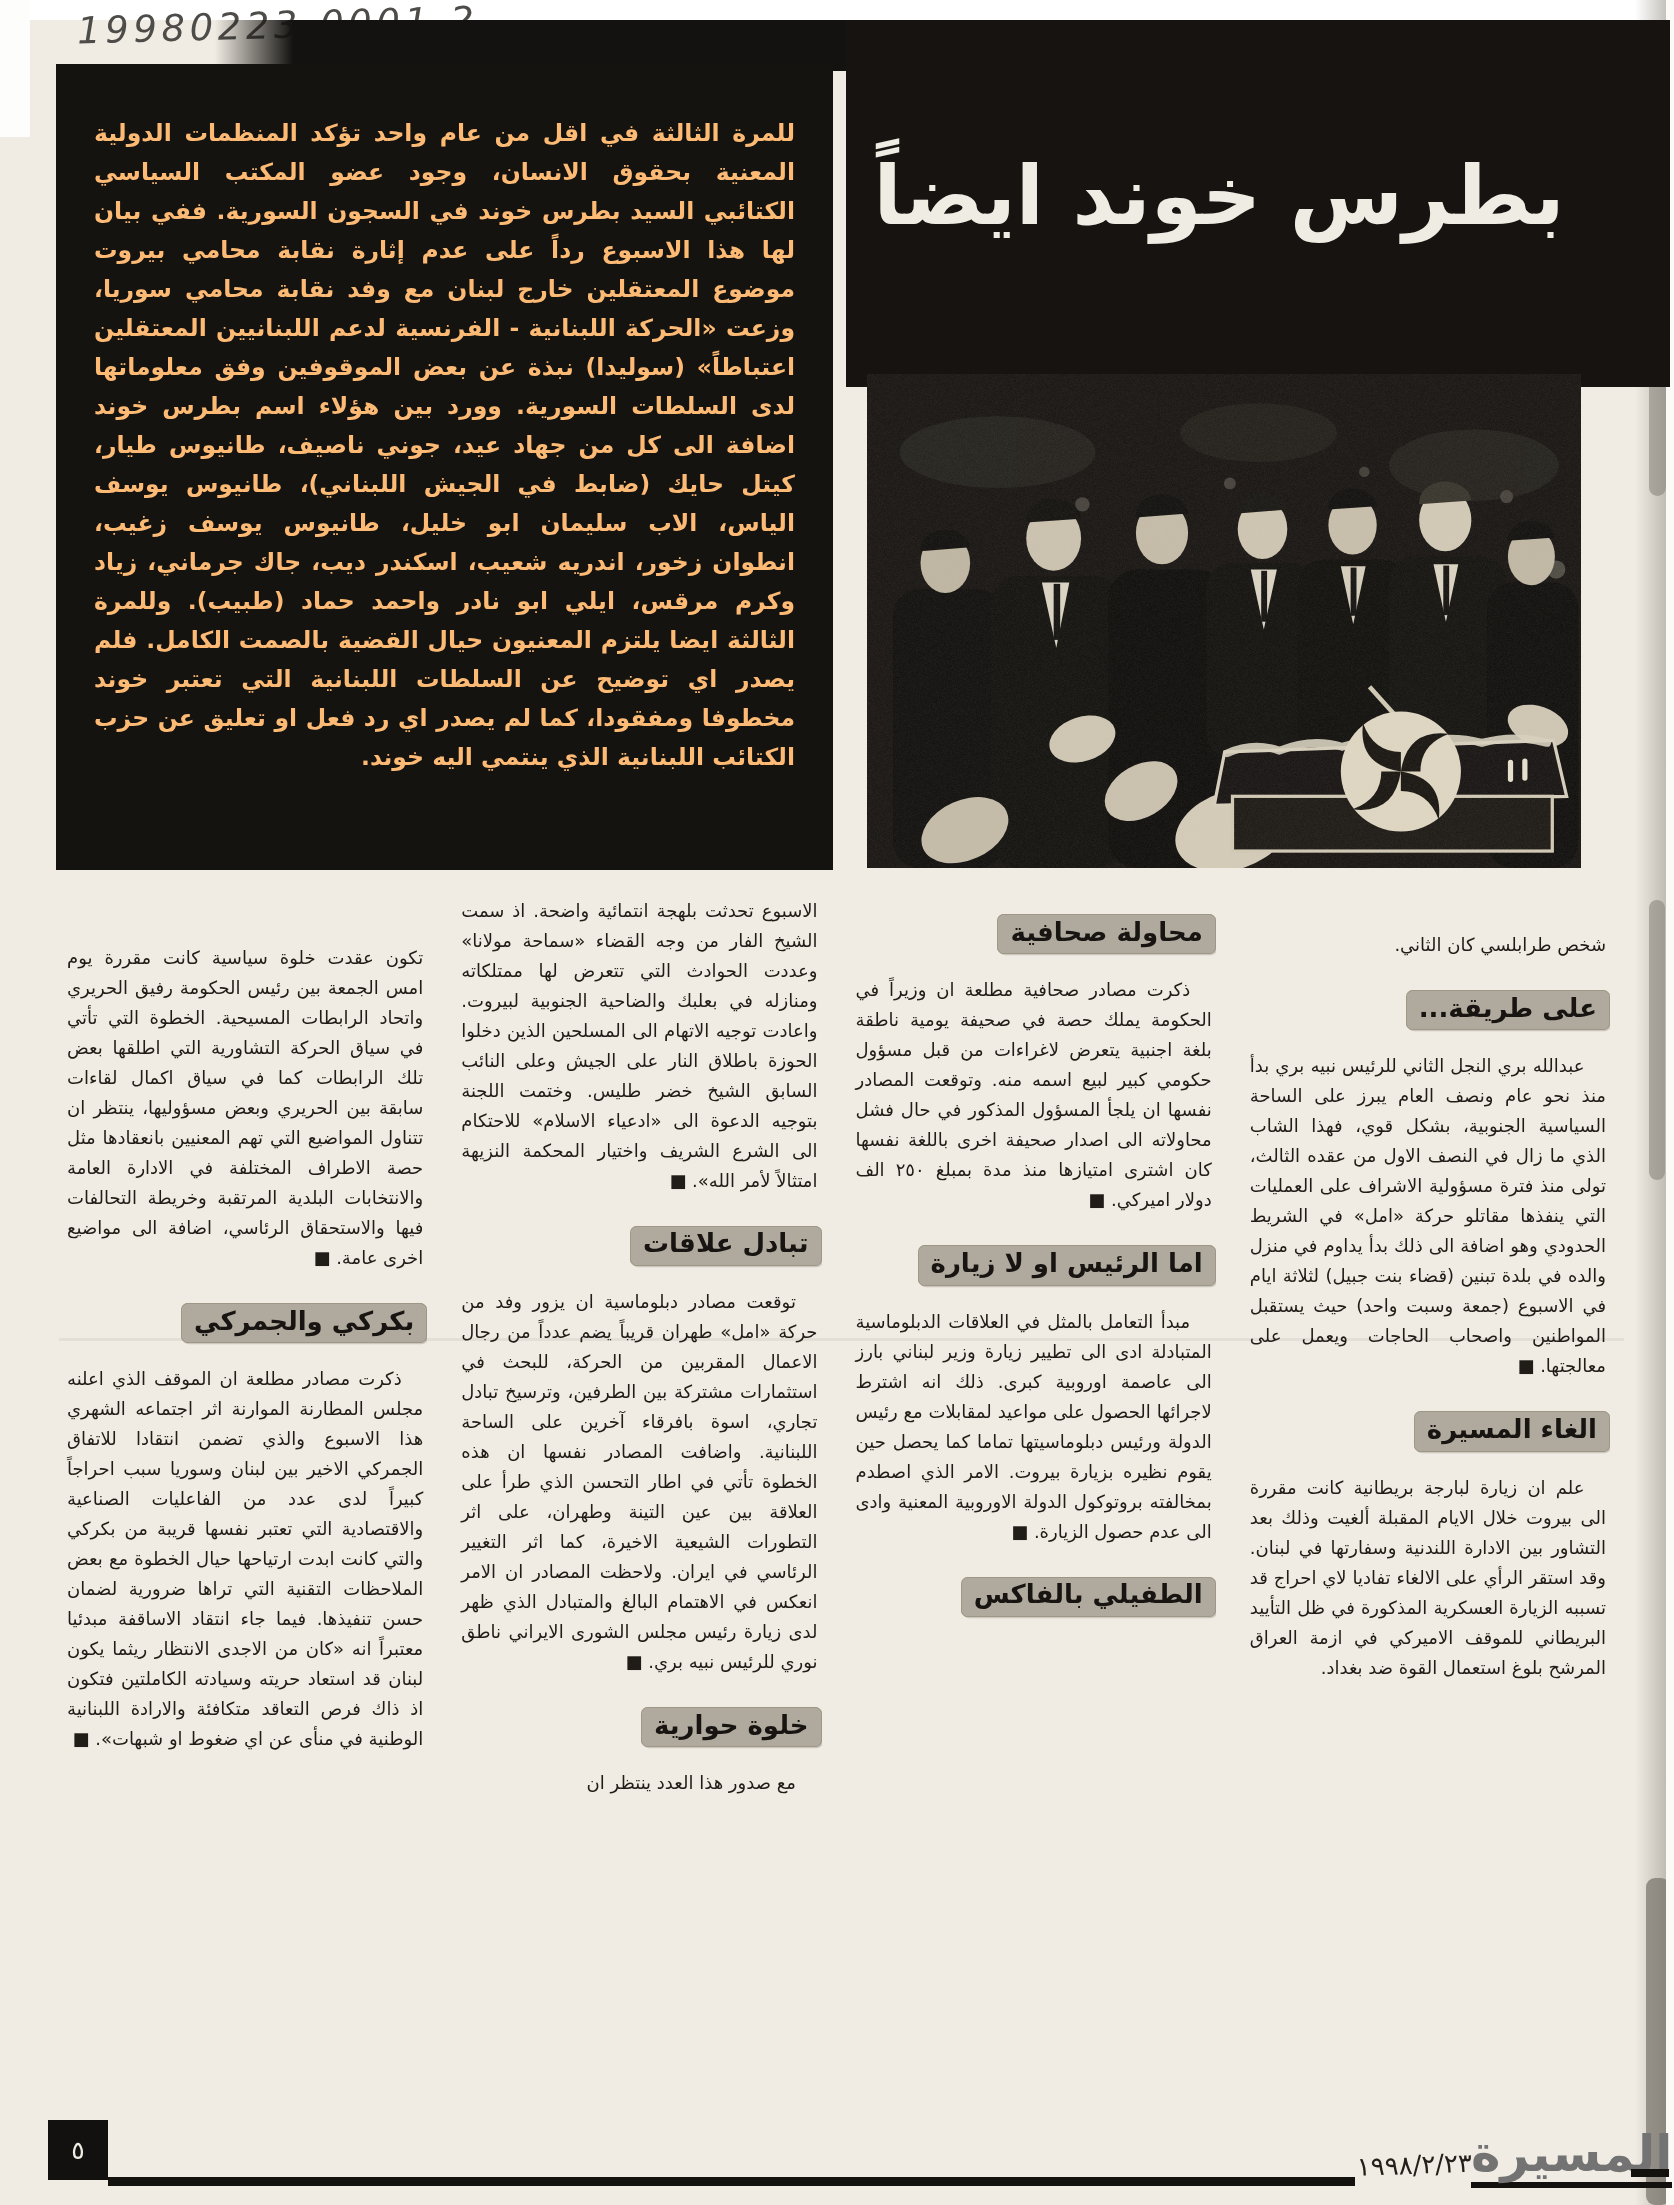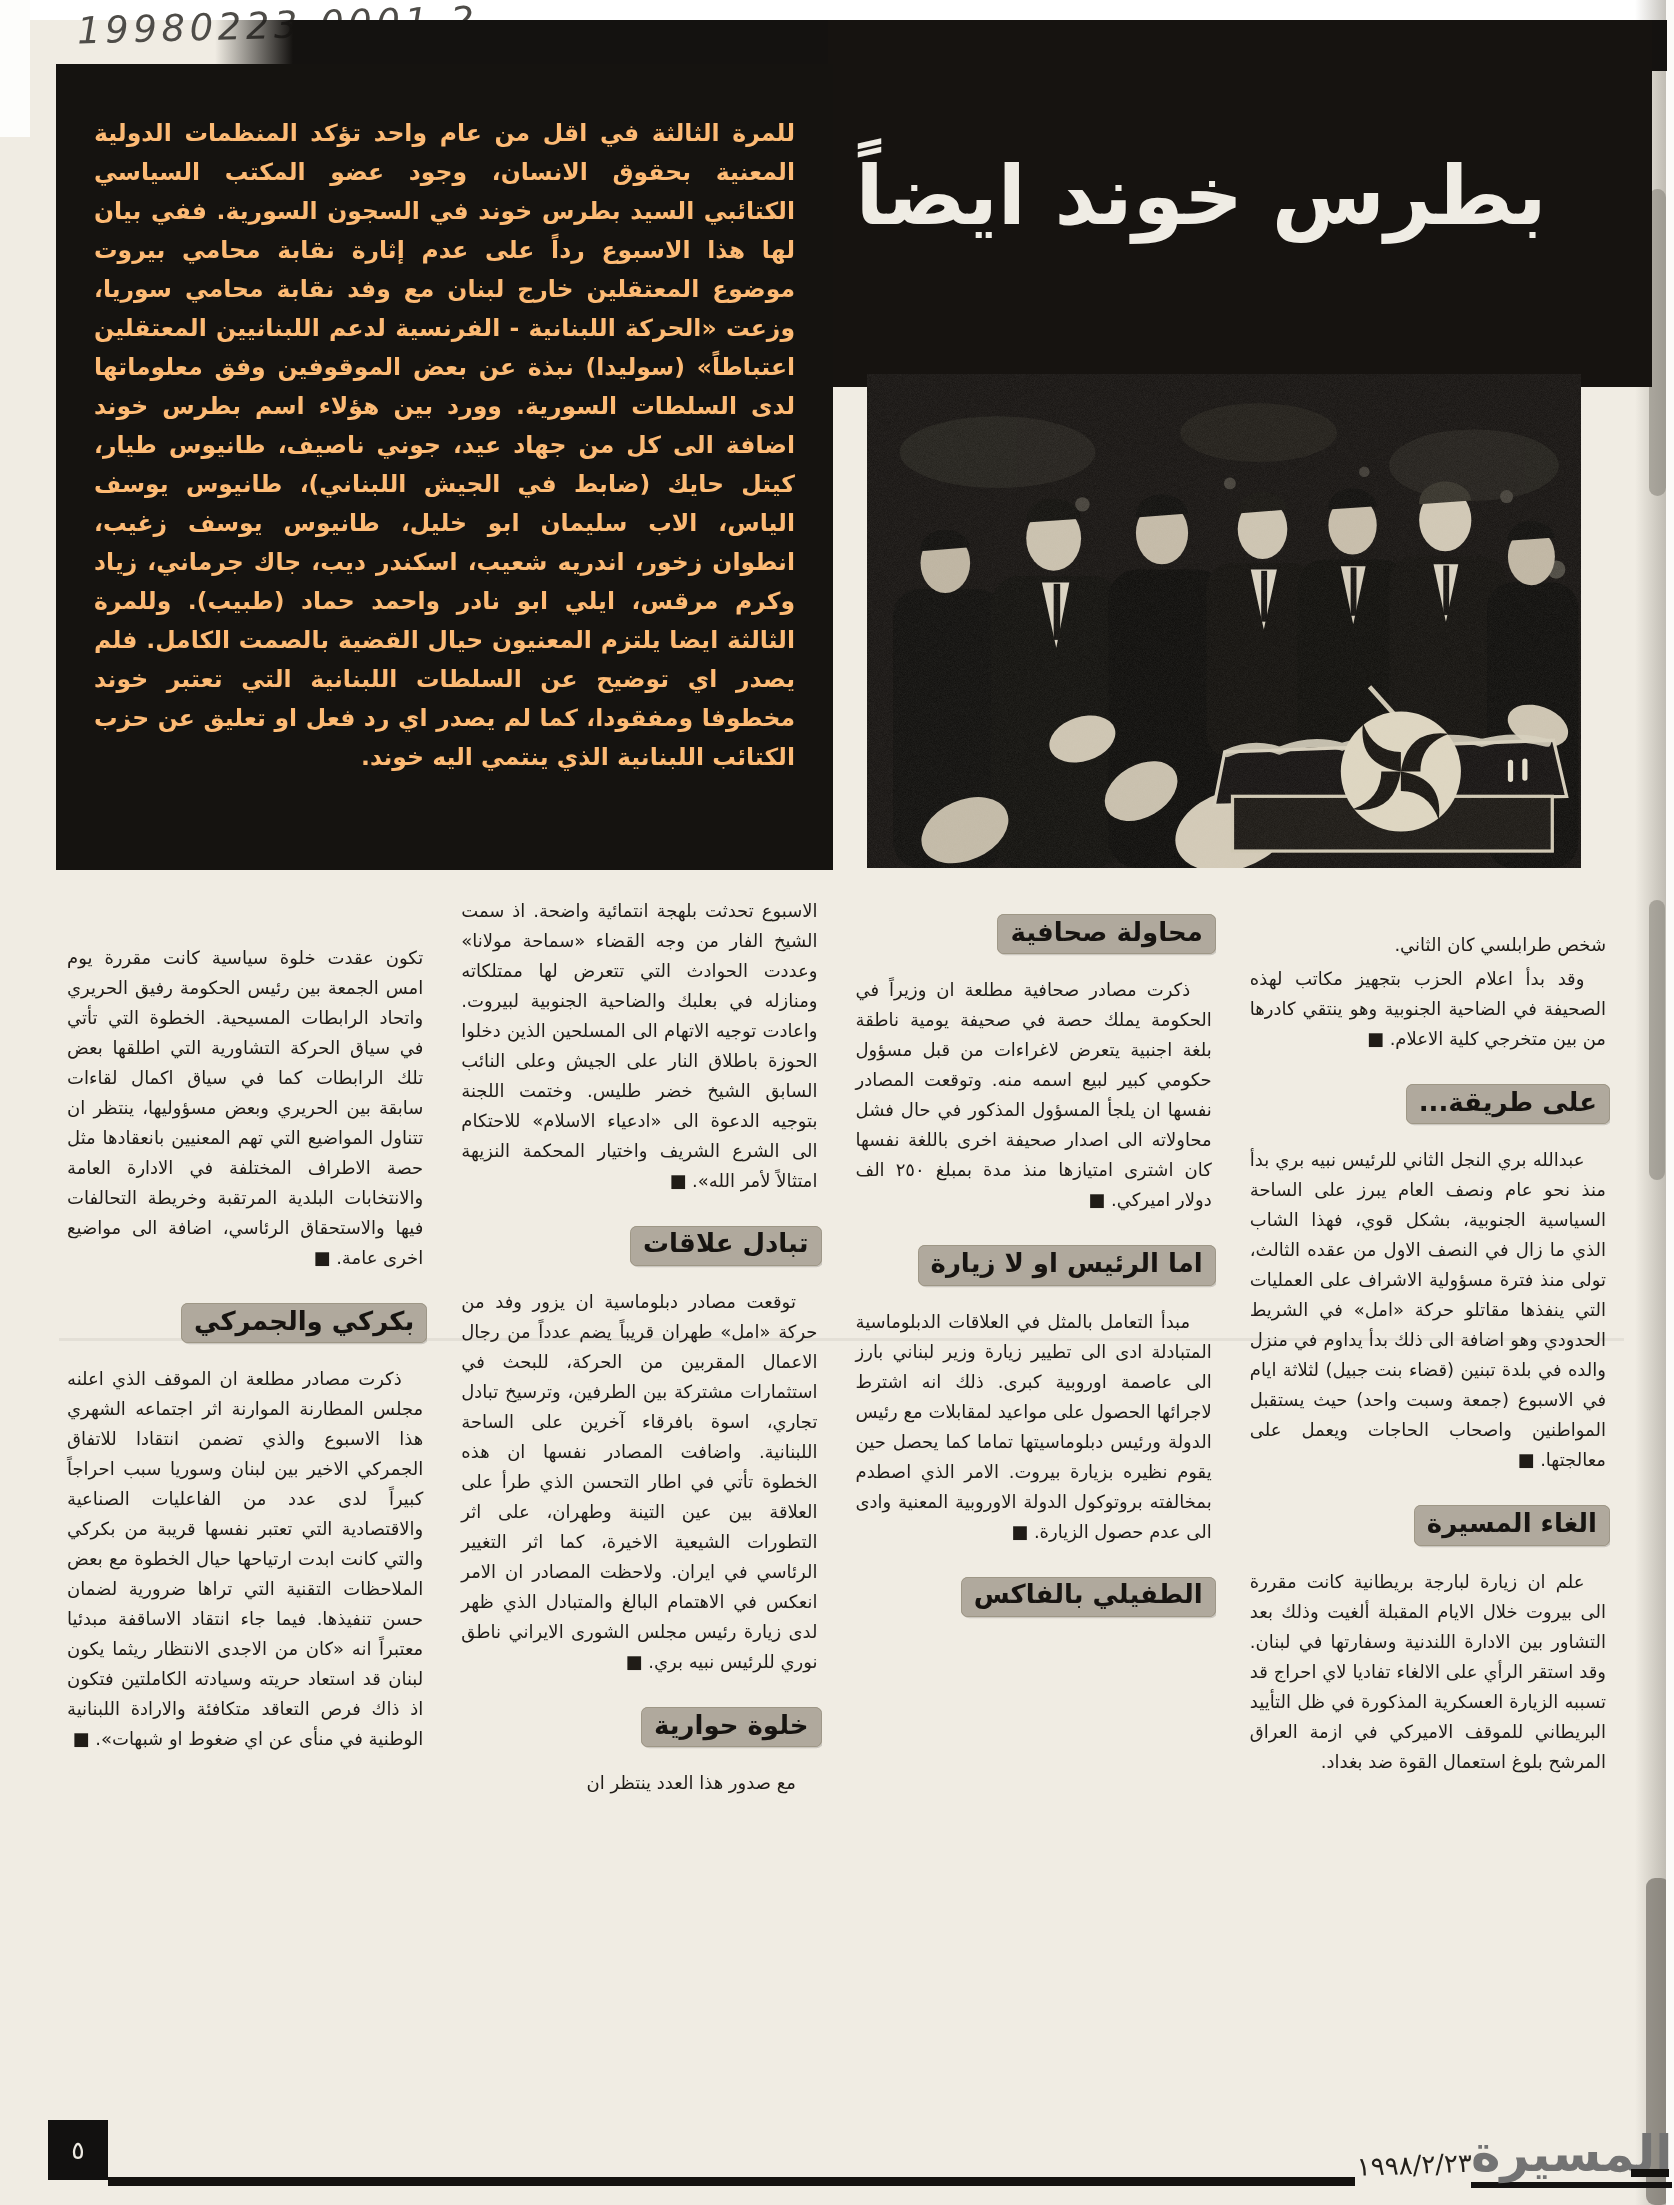--- a/index.html
+++ b/index.html
@@ -22,21 +22,21 @@
     background:rgba(60,55,45,.07);filter:blur(0.7px);}
   
   .handwriting{
     position:absolute;left:77px;top:3.9px;
     font-size:37px;font-style:italic;letter-spacing:4.6px;color:#4e4c48;
     transform:rotate(-1.6deg);white-space:nowrap;
   }
   
   .top-strip{position:absolute;left:215px;top:19.6px;width:1452px;height:51px;
     background:linear-gradient(to right,rgba(20,18,16,0),#141210 78px,#141210);}
-  .headline-box{position:absolute;left:828px;top:19.6px;width:824px;height:367px;
+  .headline-box{position:absolute;left:846px;top:19.6px;width:824px;height:367px;
     background:#161310;}
   .headline{
     direction:rtl;text-align:center;padding:128px 78px 0 0;
     font-size:82px;font-weight:bold;color:#efece4;letter-spacing:0.7px;
   }
   .lead-box{
     position:absolute;left:56px;top:64px;width:777px;height:806px;
     background:#151310;box-sizing:border-box;padding:50px 38px 0 38px;
   }
   .lead-text{
@@ -184,21 +184,20 @@
         </g>
       </g>
       <rect x="0" y="0" width="1094" height="758" filter="url(#grain)" opacity="0.22"></rect>
     </svg>
   </div>
 
   <div class="columns">
 
     <div class="col pad-a">
       <p class="cont">شخص طرابلسي كان الثاني.</p>
-      <p>وقد بدأ اعلام الحزب بتجهيز مكاتب لهذه الصحيفة في الضاحية الجنوبية وهو ينتقي كادرها من بين متخرجي كلية الاعلام. ■</p>
       <h3 class="sec-head">على طريقة...</h3>
       <p>عبدالله بري النجل الثاني للرئيس نبيه بري بدأ منذ نحو عام ونصف العام يبرز على الساحة السياسية الجنوبية، بشكل قوي، فهذا الشاب الذي ما زال في النصف الاول من عقده الثالث، تولى منذ فترة مسؤولية الاشراف على العمليات التي ينفذها مقاتلو حركة «امل» في الشريط الحدودي وهو اضافة الى ذلك بدأ يداوم في منزل والده في بلدة تبنين (قضاء بنت جبيل) لثلاثة ايام في الاسبوع (جمعة وسبت واحد) حيث يستقبل المواطنين واصحاب الحاجات ويعمل على معالجتها. ■</p>
       <h3 class="sec-head">الغاء المسيرة</h3>
       <p>علم ان زيارة لبارجة بريطانية كانت مقررة الى بيروت خلال الايام المقبلة ألغيت وذلك بعد التشاور بين الادارة اللندنية وسفارتها في لبنان. وقد استقر الرأي على الالغاء تفاديا لاي احراج قد تسببه الزيارة العسكرية المذكورة في ظل التأييد البريطاني للموقف الاميركي في ازمة العراق المرشح بلوغ استعمال القوة ضد بغداد.</p>
     </div>
 
     <div class="col pad-b">
       <h3 class="sec-head first">محاولة صحافية</h3>
       <p>ذكرت مصادر صحافية مطلعة ان وزيراً في الحكومة يملك حصة في صحيفة يومية ناطقة بلغة اجنبية يتعرض لاغراءات من قبل مسؤول حكومي كبير لبيع اسمه منه. وتوقعت المصادر نفسها ان يلجأ المسؤول المذكور في حال فشل محاولاته الى اصدار صحيفة اخرى باللغة نفسها كان اشترى امتيازها منذ مدة بمبلغ ٢٥٠ الف دولار اميركي. ■</p>
       <h3 class="sec-head">اما الرئيس او لا زيارة</h3>

